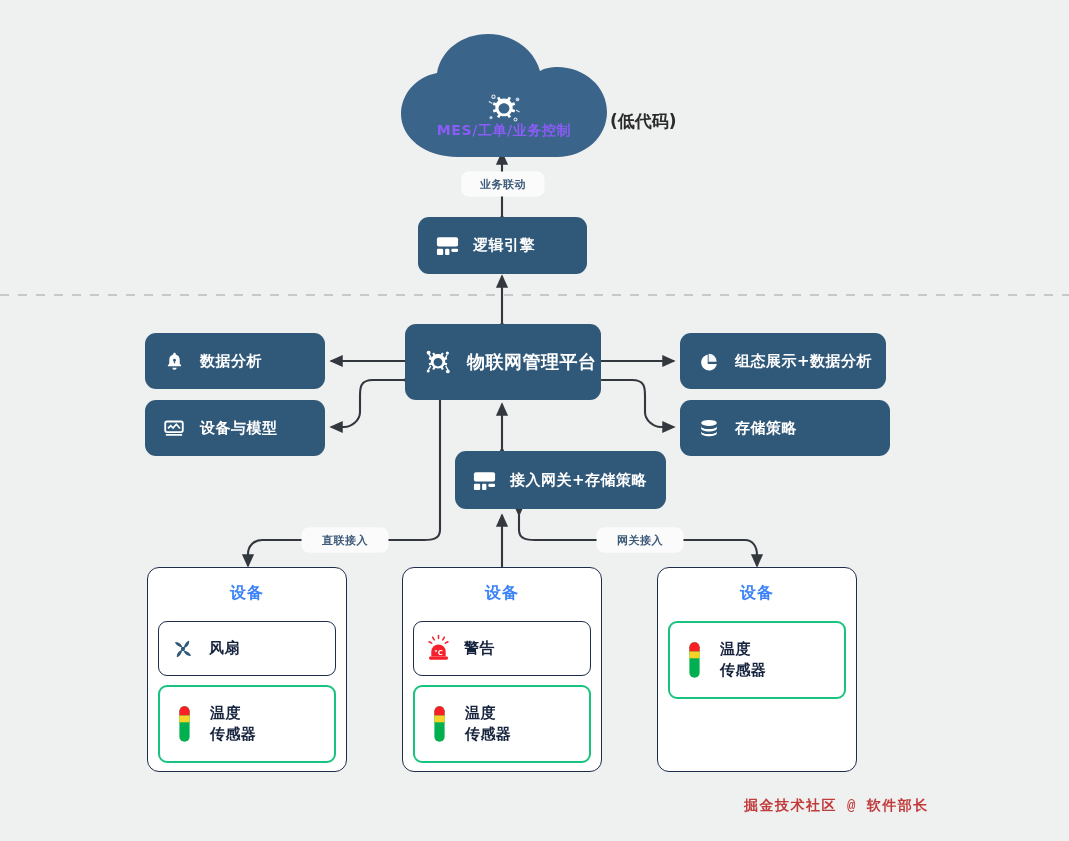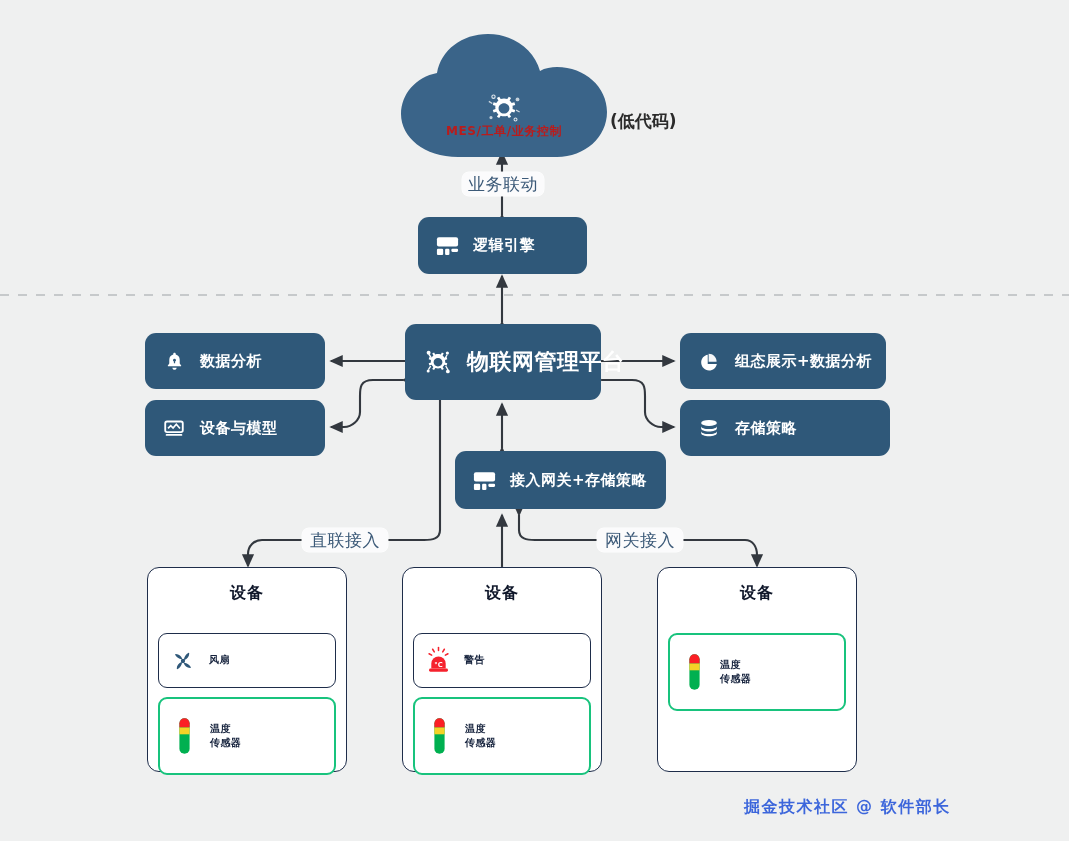--- a/index.html
+++ b/index.html
@@ -42,85 +42,86 @@
     white-space: nowrap;
   }
 
   
   .cloud-wrap { position: absolute; left: 398px; top: 33px; width: 212px; height: 125px; }
   .cloud-txt {
     position: absolute; left: 0; top: 0; width: 212px; height: 125px;
     display: flex; align-items: flex-end; justify-content: center;
     padding-bottom: 18px;
     box-sizing: border-box;
-    color: #b91c1c; font-size: 12px; font-weight: 700; letter-spacing: .6px;
+    color: #8b5cf6; font-size: 14px; font-weight: 700; letter-spacing: .6px;
     white-space: nowrap; pointer-events: none;
   }
   .cloud-ico { position: absolute; left: 86px; top: 55px; width: 40px; height: 40px; }
   .lowcode {
     position: absolute; left: 610px; top: 110px;
     font-size: 17px; font-weight: 700; color: #2b2b2b; white-space: nowrap; text-align: center;
   }
 
   
   .pill {
     position: absolute;
     background: #fbfbfc;
     border-radius: 7px;
     display: flex; align-items: center; justify-content: center;
     color: #3c5a78;
-    font-size: 17px;
-    font-weight: 400;
+    font-size: 11px;
+    font-weight: 700;
     letter-spacing: .5px;
     white-space: nowrap;
     box-shadow: 0 0 0 0.5px rgba(255,255,255,.9);
   }
 
   
   .dev-card {
     position: absolute;
     width: 200px; height: 205px;
     background: #ffffff;
     border: 1.6px solid #1e2d4a;
     border-radius: 12px;
     box-sizing: border-box;
     padding: 9px 10px;
   }
   .dev-title {
     text-align: center;
     font-size: 16px;
     font-weight: 700;
-    color: #0f172a;
+    color: #3b82f6;
     letter-spacing: 1px;
-    margin: 6px 0 29px 0;
+    margin: 6px 0 17px 0;
   }
   .dev-item {
     height: 55px;
     border: 1.5px solid #1e2d4a;
     border-radius: 9px;
     display: flex; align-items: center;
     box-sizing: border-box;
     padding: 0 9px;
     margin-bottom: 9px;
     background: #fff;
   }
   .dev-item.green { border-color: #18c37d; border-width: 2px; height: 78px; }
   .dev-item .dico { flex: 0 0 auto; width: 30px; height: 34px; margin-right: 11px; display:flex; align-items:center; justify-content:center;}
-  .dev-item .dlbl { font-size: 10px; font-weight: 700; color: #16233d; line-height: 1.42; letter-spacing: .4px;}
+  .dev-item .dlbl { font-size: 15px; font-weight: 700; color: #16233d; line-height: 1.42; letter-spacing: .4px;}
 
   
   .watermark {
     position: absolute;
     left: 744px; top: 797px;
-    font-size: 16px;
+    font-size: 14px;
     font-weight: 700;
-    color: #1d4ed8;
+    color: #b91c1c;
     letter-spacing: 1.5px;
     white-space: nowrap;
     opacity: .85;
+    font-family: Liberation Mono, monospace;
   }
 </style>
 </head>
 <body>
 
 <div class="stage">
 
   <svg class="wires" viewBox="0 0 1069 841">
     <defs>
       <marker id="ah" markerWidth="9" markerHeight="9" refX="5.6" refY="3.1" orient="auto">
@@ -201,21 +202,21 @@
         <circle cx="6" cy="6" r="2.1"></circle>
         <circle cx="26" cy="6.5" r="1.7"></circle>
         <circle cx="26.5" cy="26" r="2"></circle>
         <circle cx="5.5" cy="25.5" r="1.6"></circle>
         <rect x="6.4" y="7.2" width="1.5" height="5" transform="rotate(-35 7 9)"></rect>
         <rect x="24" y="8" width="1.4" height="4.5" transform="rotate(30 24.5 10)"></rect>
         <rect x="24.5" y="20" width="1.4" height="5" transform="rotate(-30 25 22)"></rect>
         <rect x="6.4" y="20" width="1.4" height="4.5" transform="rotate(33 7 22)"></rect>
       </svg>
     </span>
-    <span class="lbl" style="font-size:22px;">物联网管理平台</span>
+    <span class="lbl" style="font-size:18px;">物联网管理平台</span>
   </div>
 
   <div class="node" style="left:145px; top:333px; width:180px; height:56px;">
     <span class="ico">
       <svg viewBox="0 0 26 26" width="23" height="23" fill="#ffffff">
         <path d="M13 3.2c-.8 0-1.4.6-1.4 1.3v.7c-2.6.6-4.5 2.9-4.5 5.7v4.3l-1.6 2.2c-.3.4 0 1 .5 1h14c.5 0 .8-.6.5-1l-1.6-2.2v-4.3c0-2.8-1.9-5.1-4.5-5.7v-.7c0-.7-.6-1.3-1.4-1.3z"></path>
         <path d="M10.5 20c.2 1.3 1.3 2.3 2.5 2.3s2.3-1 2.5-2.3z"></path>
         <circle cx="13" cy="11.5" r="1.6" fill="#2f5879"></circle>
         <rect x="12.3" y="11" width="1.4" height="4" fill="#2f5879"></rect>
       </svg>

